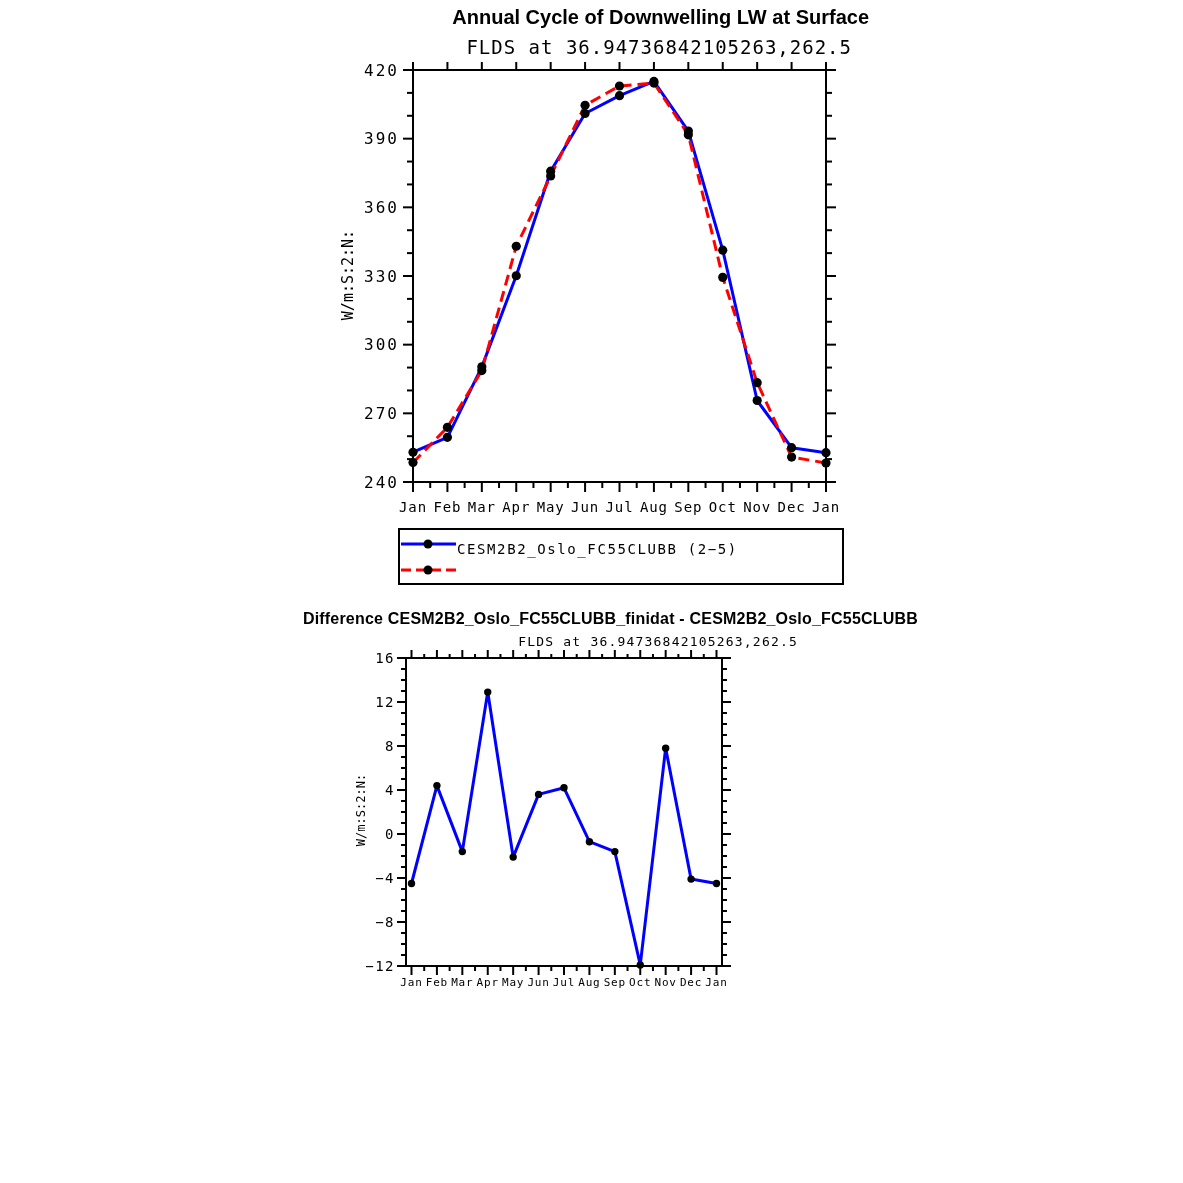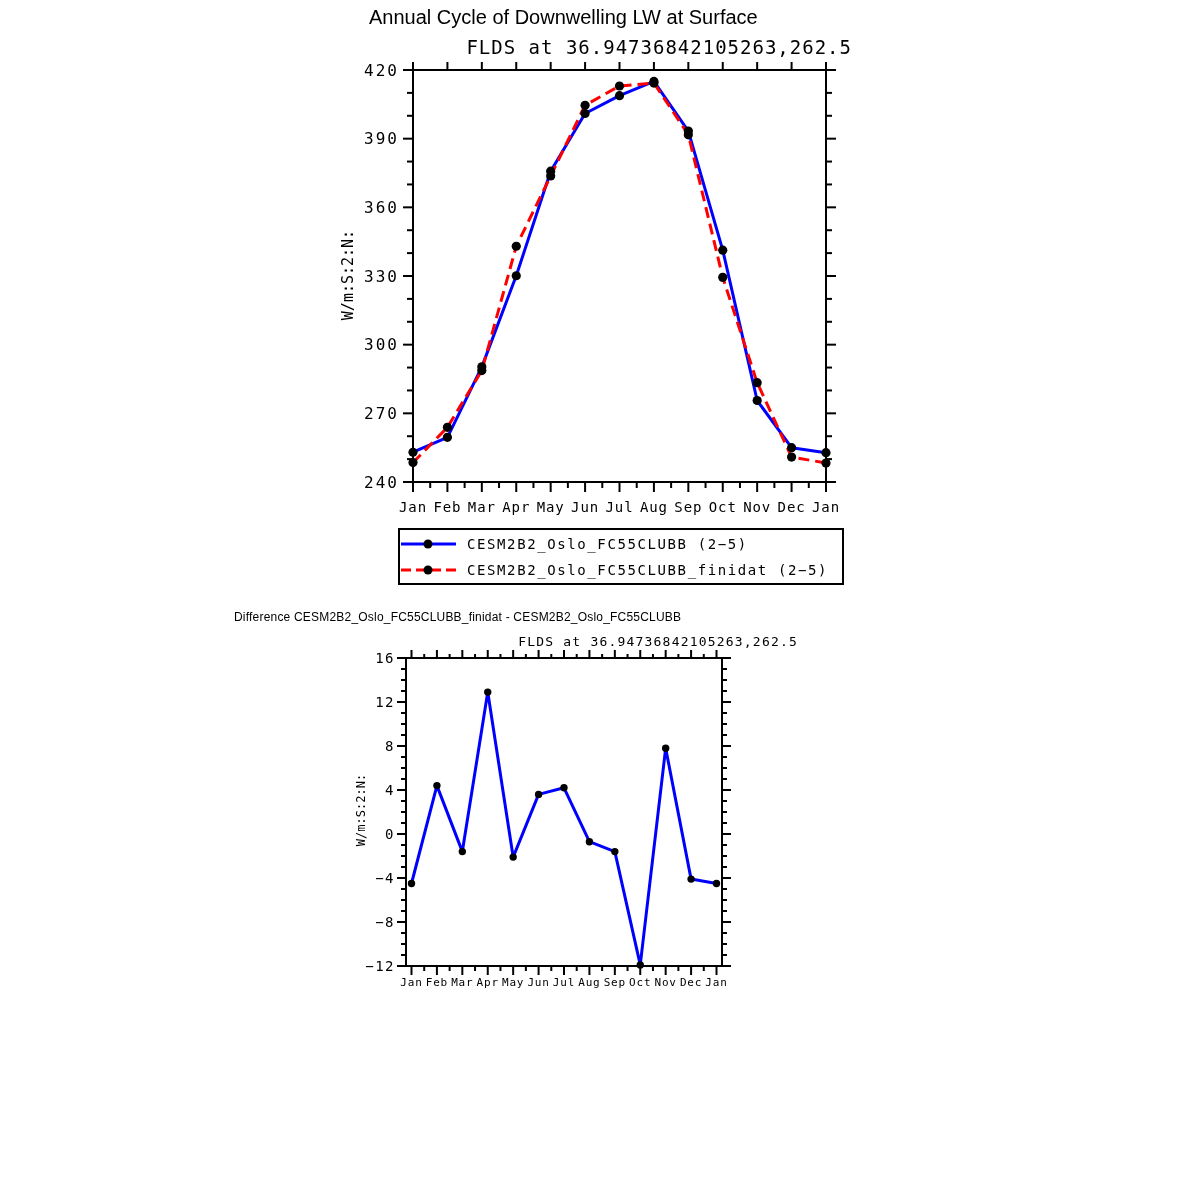--- a/index.html
+++ b/index.html
@@ -2,30 +2,30 @@
 <html><head>
 <meta charset="utf-8">
 <style>
   html,body{margin:0;padding:0;}
   body{
     width:1183px;height:1183px;background:#ffffff;position:relative;
     font-family:"Liberation Sans", sans-serif;color:#000;
     overflow:hidden;
   }
   .abs{position:absolute;}
-  .ttl{font-weight:normal;text-align:left;white-space:nowrap;}
+  .ttl{font-weight:bold;text-align:right;white-space:nowrap;}
   .mono{font-family:"DejaVu Sans Mono", monospace;}
   .sub{text-align:right;white-space:nowrap;}
   .ylab{text-align:center;white-space:nowrap;transform:rotate(-90deg);}
   #legend-box{
     border:2px solid #000;box-sizing:border-box;
     display:flex;flex-direction:column;justify-content:center;
     background:#fff;
   }
-  .lrow{display:flex;align-items:center;height:26px;gap:10px;}
+  .lrow{display:flex;align-items:flex-end;height:26px;}
   .lrow svg{flex:0 0 auto;display:block;}
   .llabel{font-size:14px;letter-spacing:1.6px;white-space:nowrap;}
 </style>
 </head>
 <body>
 
 <svg id="chart-svg" class="abs" style="left:0;top:0;" width="1183" height="1183">
     <rect x="413" y="70" width="413" height="412" fill="none" stroke="#000000" stroke-width="2"></rect>
     <line x1="403" y1="482" x2="413" y2="482" stroke="#000000" stroke-width="2"></line>
     <line x1="826" y1="482" x2="836" y2="482" stroke="#000000" stroke-width="2"></line>
@@ -307,19 +307,18 @@
       <line class="legend-sample-line" x1="1" y1="13" x2="56" y2="13" stroke="#0000ff" stroke-width="3"></line>
       <circle cx="28" cy="13" r="4.5" fill="#000"></circle>
     </svg>
     <span class="llabel mono">CESM2B2_Oslo_FC55CLUBB (2−5)</span>
   </div>
   <div class="lrow">
     <svg width="57" height="26">
       <line class="legend-sample-line" x1="1" y1="13" x2="56" y2="13" stroke="#ff0000" stroke-width="3" stroke-dasharray="10,5"></line>
       <circle cx="28" cy="13" r="4.5" fill="#000"></circle>
     </svg>
-    <span class="llabel mono">CESM2B2_Oslo_FC55CLUBB_finidat (2−5)</span>
   </div>
 </div>
 
-<div class="abs ttl" style="left:234px;top:610px;width:700px;font-size:12px;letter-spacing:0.2px;">Difference CESM2B2_Oslo_FC55CLUBB_finidat - CESM2B2_Oslo_FC55CLUBB</div>
+<div class="abs ttl" style="left:218px;top:610px;width:700px;font-size:16px;letter-spacing:0.2px;">Difference CESM2B2_Oslo_FC55CLUBB_finidat - CESM2B2_Oslo_FC55CLUBB</div>
 <div class="abs sub mono" style="left:298px;top:634px;width:500px;font-size:13px;letter-spacing:1.2px;">FLDS at 36.94736842105263,262.5</div>
 <div class="abs ylab mono" style="left:282px;top:802px;width:160px;height:16px;font-size:12px;">W/m:S:2:N:</div>
 
 </body></html>

